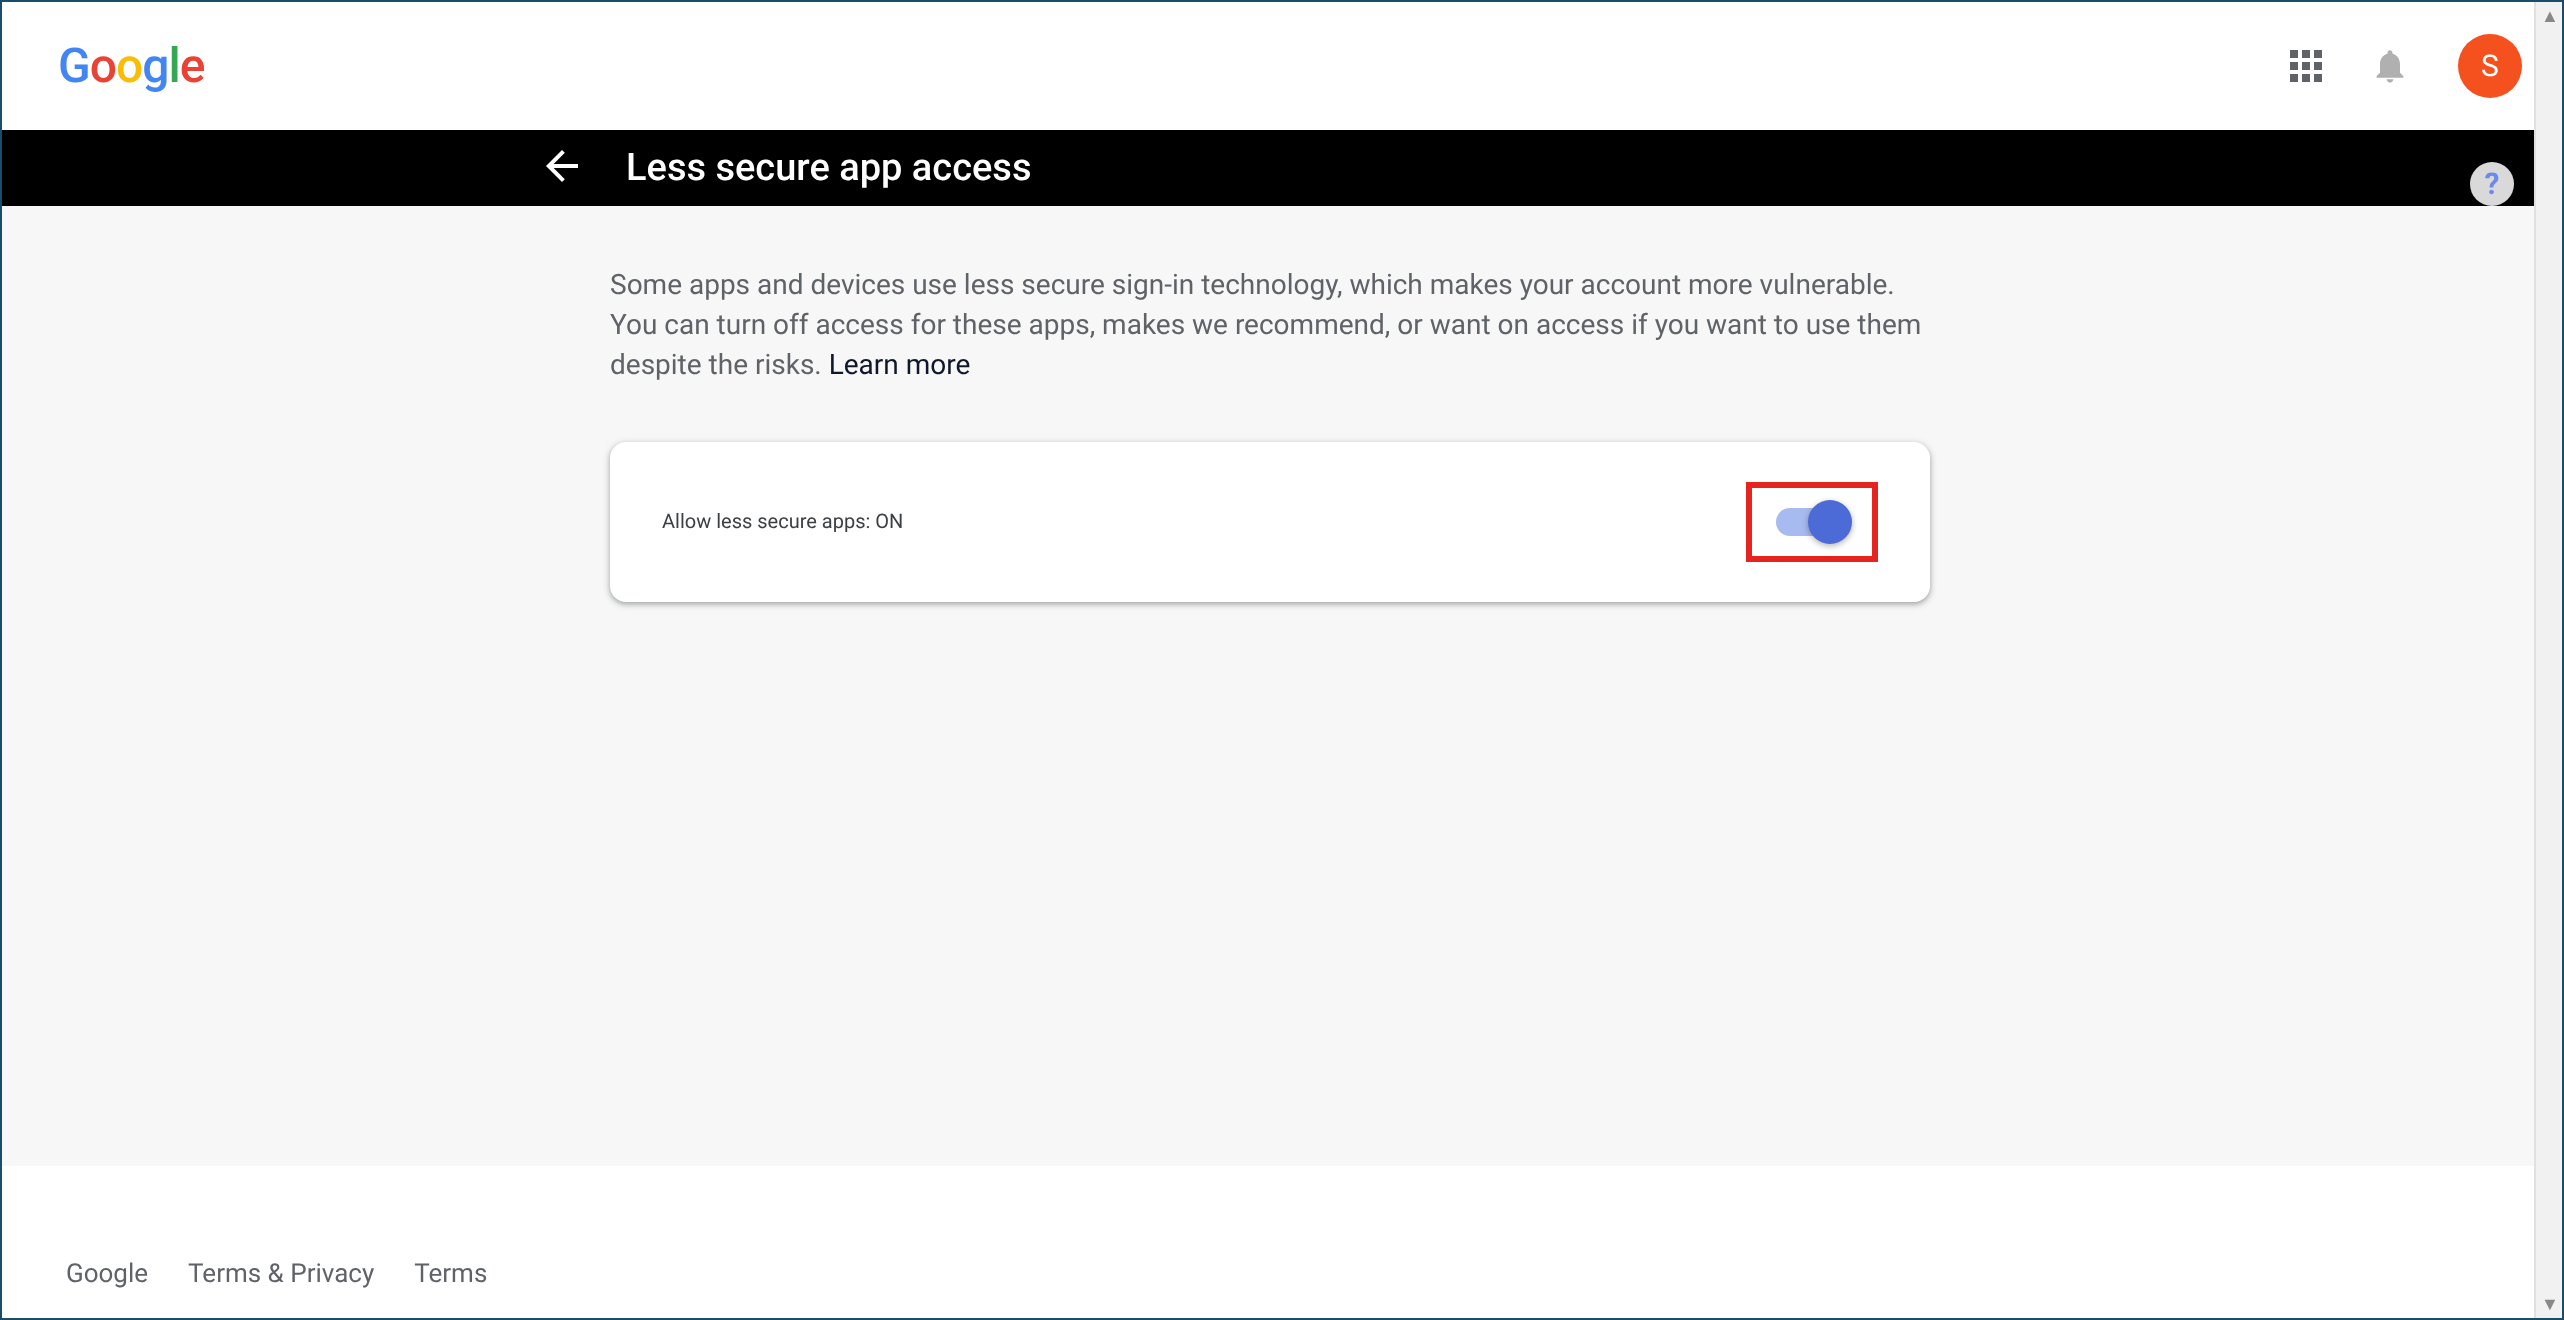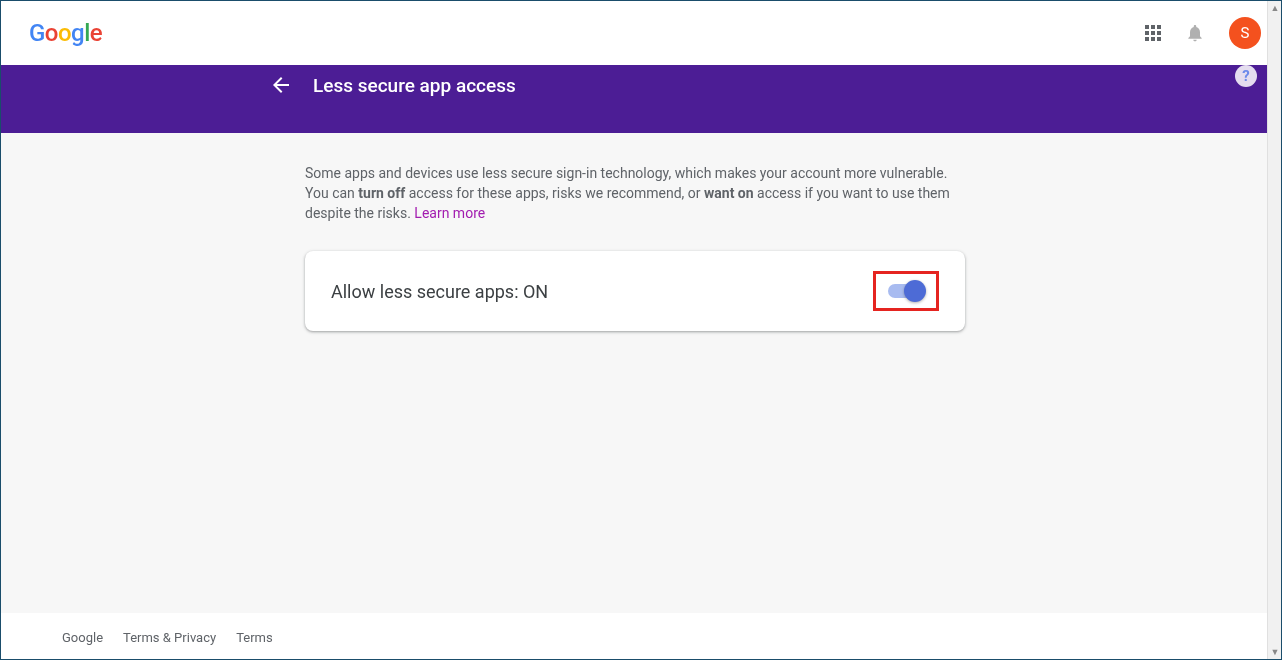--- a/index.html
+++ b/index.html
@@ -53,24 +53,24 @@
       display: flex; align-items: center; justify-content: center;
     }
     .avatar {
       width: 32px; height: 32px; border-radius: 50%;
       background: #f4511e;
       color: #fff; display: flex; align-items: center; justify-content: center;
       font-size: 15px; font-weight: 400;
       cursor: pointer;
     }
     .blue-bar {
-      height: 68px;
-      background: #4c1d95;
-      display: flex;
-      align-items: flex-start;
+      height: 38px;
+      background: #000000;
+      display: flex;
+      align-items: flex-end;
       padding: 0 24px 0 0;
       box-shadow: 0 2px 2px rgba(0,0,0,0.1);
     }
     .back-area {
       display: flex;
       align-items: center;
       padding-left: 260px;
     }
     .back-arrow {
       color: #fff;
@@ -102,38 +102,38 @@
     }
     .content-inner {
       width: 660px;
       margin-left: 304px;
     }
     .description {
       font-size: 14px;
       color: #5f6368;
       line-height: 20px;
     }
-    .description b { font-weight: 700; color: #5f6368; }
+    .description b { font-weight: 400; color: #5f6368; }
     .learn-more {
-      color: #a21caf;
+      color: #0f172a;
       text-decoration: none;
       cursor: pointer;
     }
     .card {
       margin-top: 28px;
       background: #fff;
       border-radius: 8px;
       box-shadow: 0 1px 2px rgba(60,64,67,0.3), 0 1px 3px 1px rgba(60,64,67,0.15);
       display: flex;
       align-items: center;
       justify-content: space-between;
       padding: 20px 26px;
     }
     .card-label {
-      font-size: 18px;
+      font-size: 10px;
       color: #3c4043;
     }
     .highlight-box {
       border: 3px solid #e52420;
       padding: 10px 12px;
       display: flex;
       align-items: center;
     }
     .toggle {
       width: 36px; height: 14px;
@@ -151,21 +151,20 @@
       box-shadow: 0 1px 3px rgba(0,0,0,0.3);
     }
     .footer {
       position: absolute;
       bottom: 14px;
       left: 32px;
       display: flex;
       gap: 20px;
       font-size: 13px;
       color: #5f6368;
-      margin-left: 29px;
     }
     .footer span { cursor: pointer; }
     .scrollbar {
       position: absolute;
       right: 0; top: 0;
       width: 14px;
       height: 100%;
       background: #f1f1f1;
       border-left: 1px solid #e0e0e0;
     }
@@ -220,21 +219,21 @@
         </svg>
     </div>
     <div class="blue-title">Less secure app access</div>
   </div>
   <div class="help-icon">?</div>
 </div>
 
 <div class="content">
   <div class="content-inner">
     <p class="description">
-      <span>Some apps and devices use less secure sign-in technology, which makes your account more vulnerable. You can </span><b>turn off</b><span> access for these apps, risks we recommend, or </span><b>want on</b><span> access if you want to use them despite the risks. </span><a class="learn-more">Learn more</a>
+      <span>Some apps and devices use less secure sign-in technology, which makes your account more vulnerable. You can </span><b>turn off</b><span> access for these apps, makes we recommend, or </span><b>want on</b><span> access if you want to use them despite the risks. </span><a class="learn-more">Learn more</a>
     </p>
     <div class="card">
       <div class="card-label">Allow less secure apps: ON</div>
       <div class="highlight-box">
         <div class="toggle">
           <div class="toggle-knob"></div>
         </div>
       </div>
     </div>
   </div>

